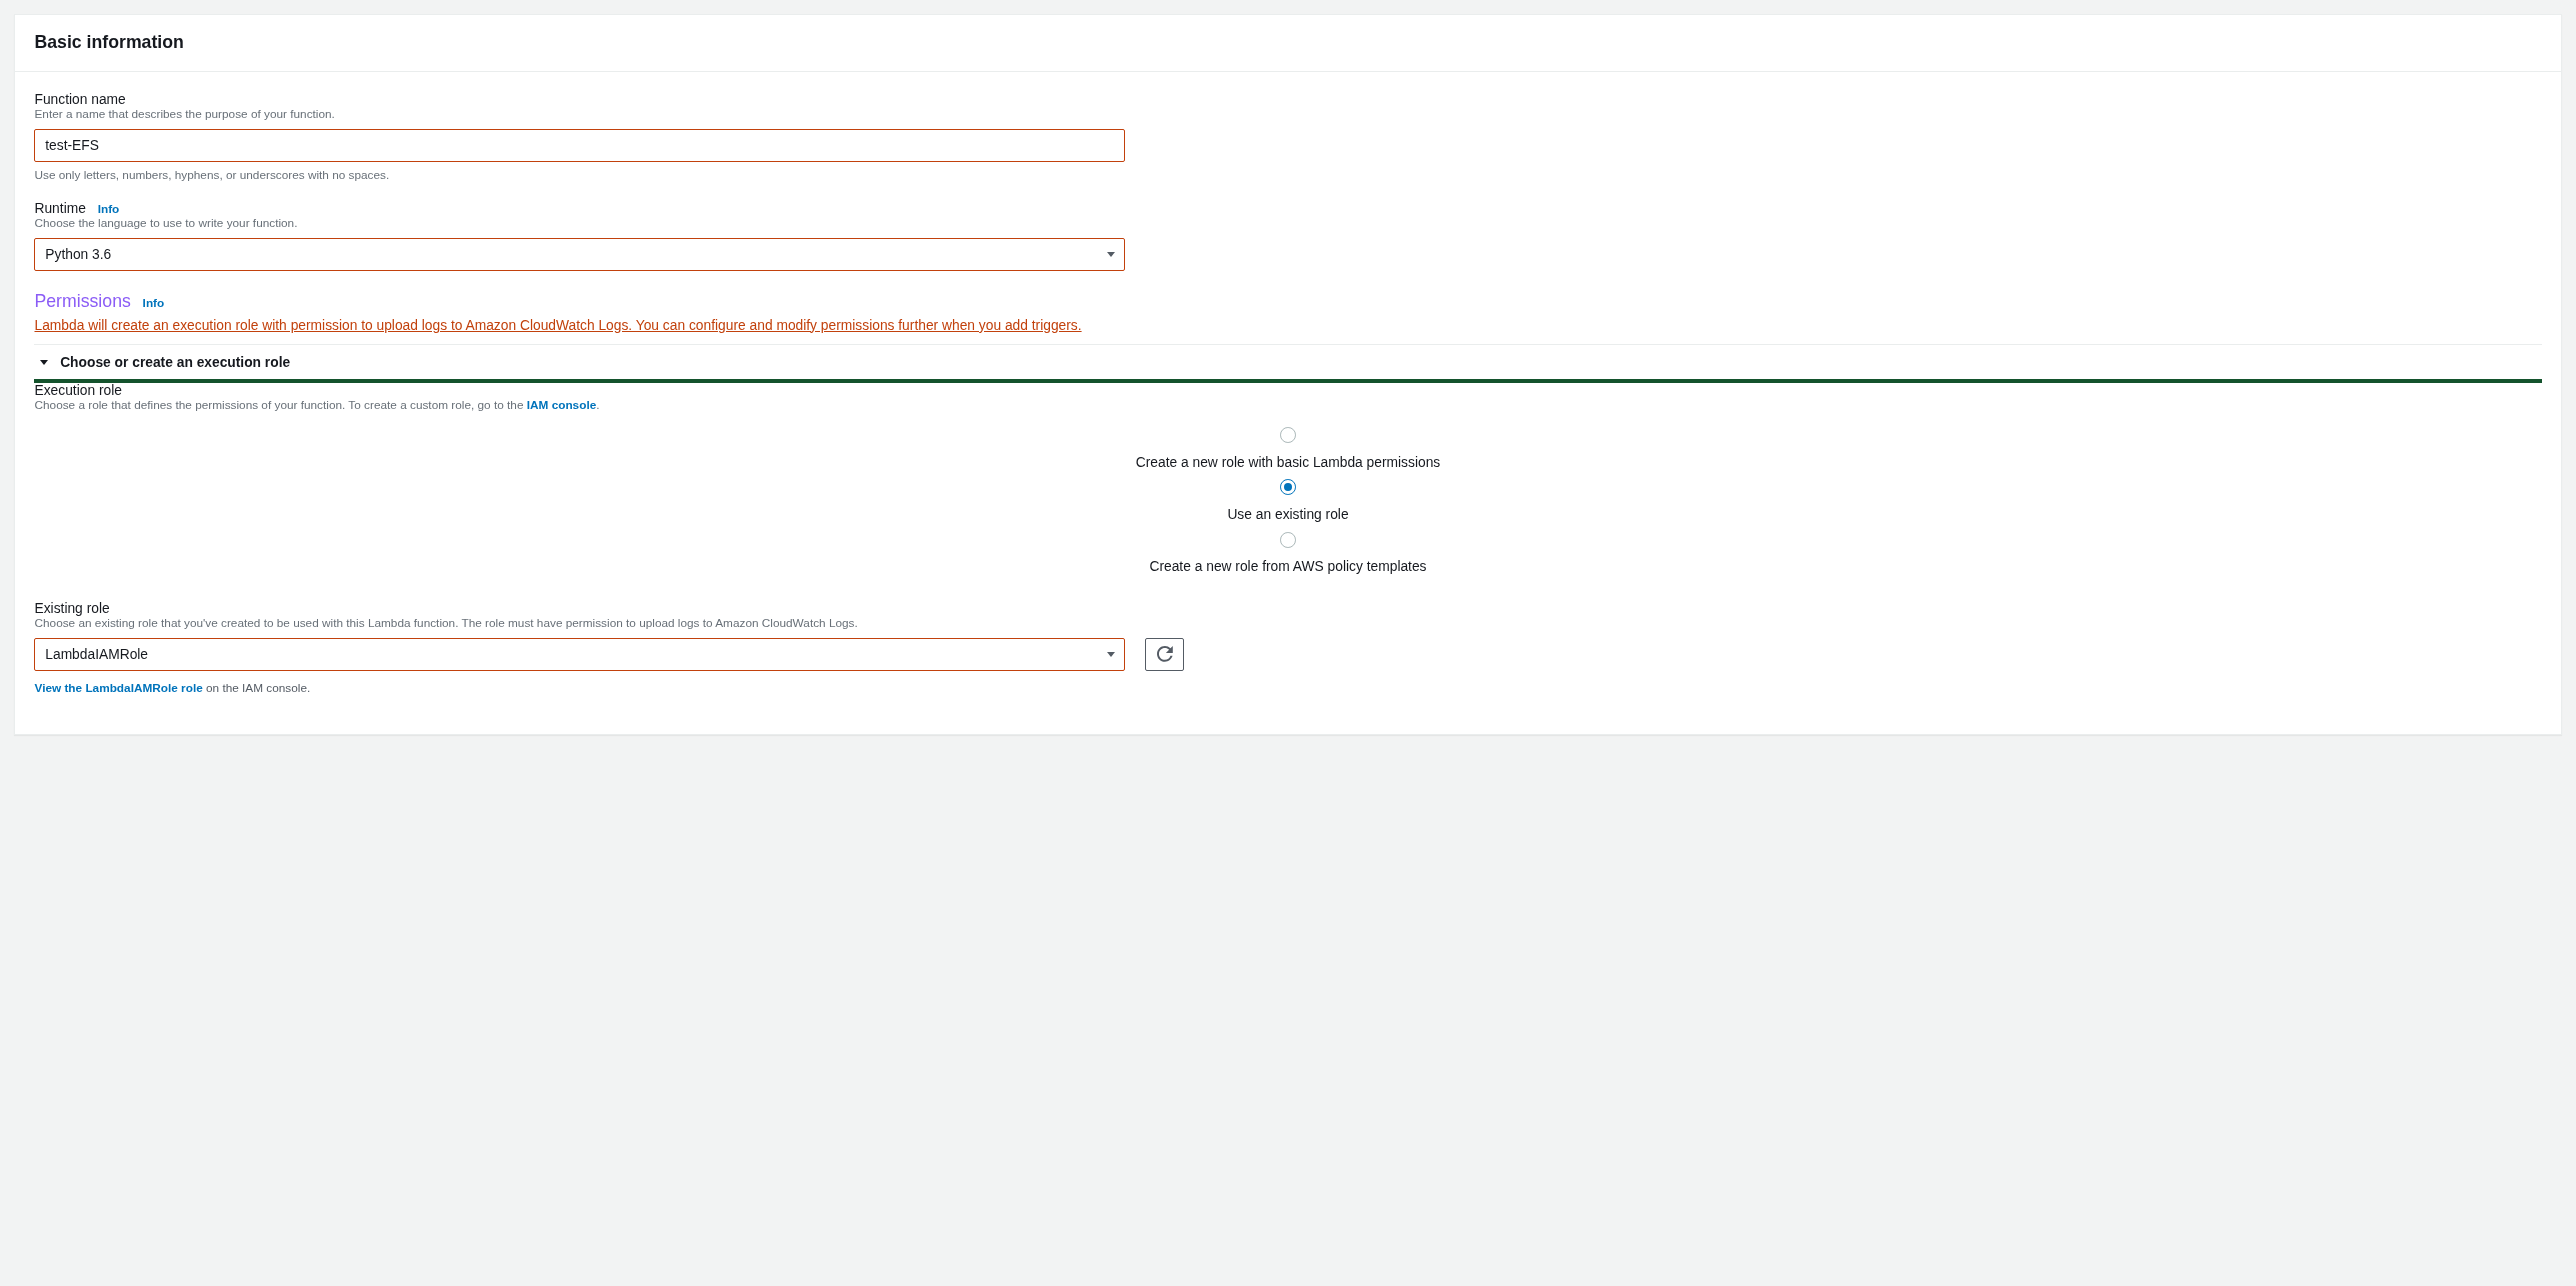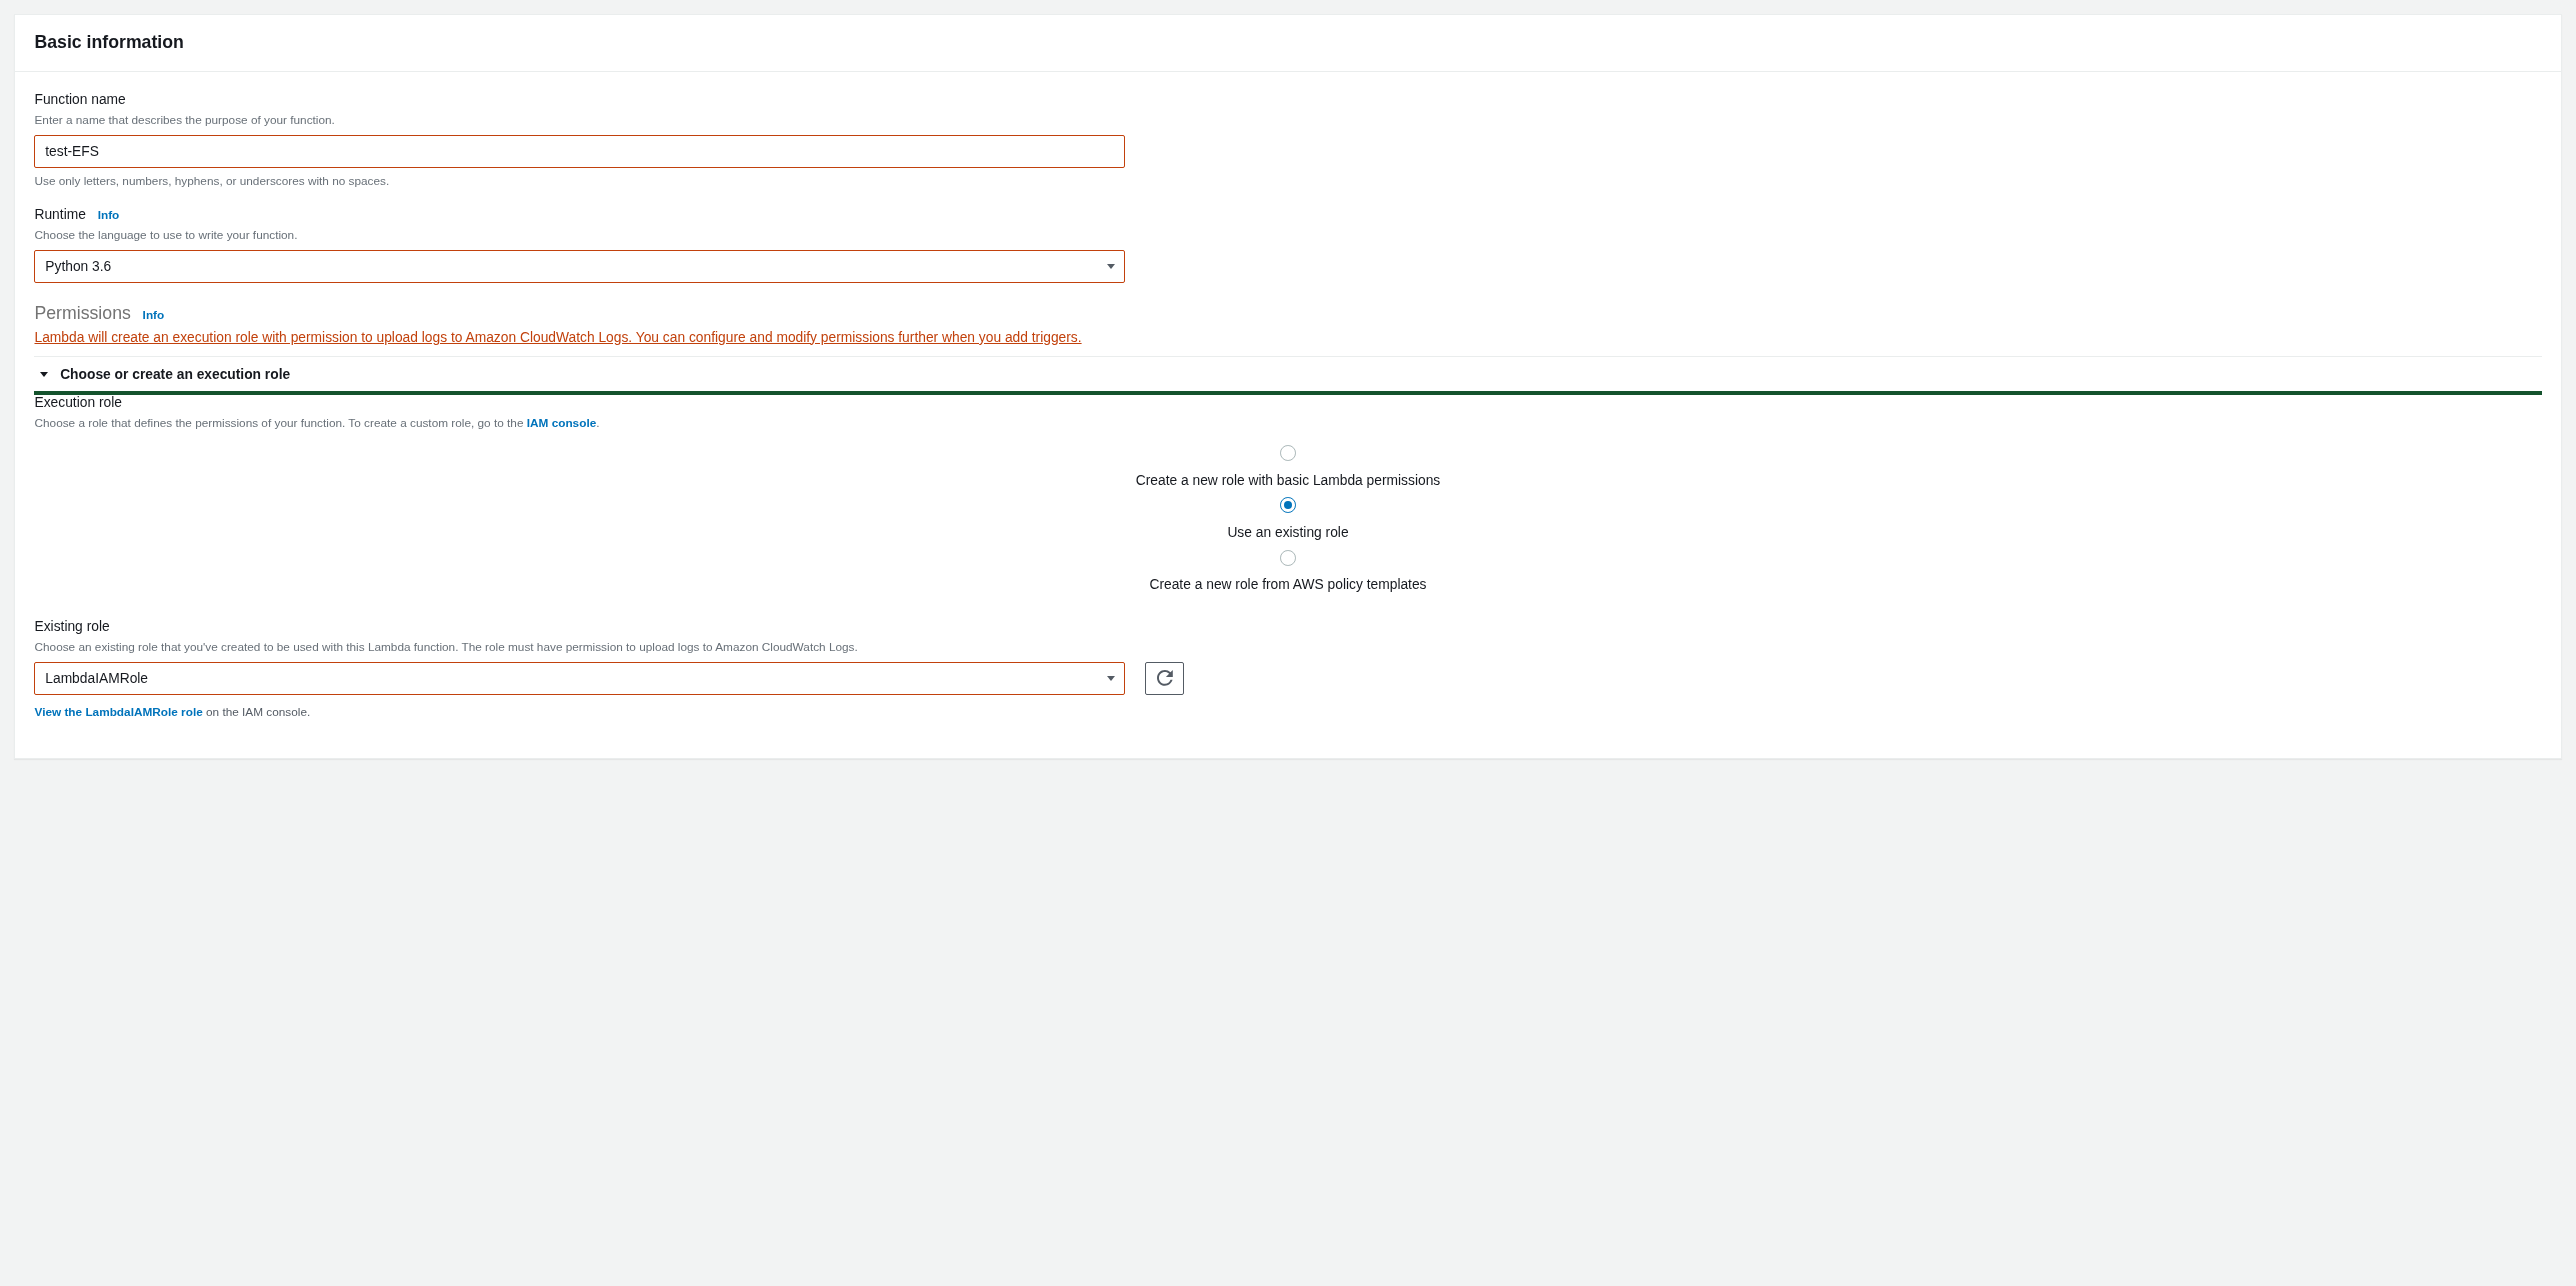--- a/index.html
+++ b/index.html
@@ -32,21 +32,21 @@
   .label {
     font-size: 13.8px;
     font-weight: 400;
     color: #16191f;
     display: inline-block;
   }
   .label-row { display: flex; align-items: baseline; gap: 11.8px; }
   .hint {
     font-size: 11.8px;
     color: #687078;
-    margin-top: 6px;
+    margin-top: 0;
   }
   .helper {
     font-size: 11.8px;
     color: #687078;
     margin-top: 5.9px;
   }
   .input-text, .select-box {
     width: 100%;
     max-width: 1091px;
     height: 33px;
@@ -69,21 +69,21 @@
   .caret {
     width: 0; height: 0;
     border-left: 4.9px solid transparent;
     border-right: 4.9px solid transparent;
     border-top: 5.9px solid #545b64;
     margin-left: 7.9px;
   }
   .section-heading {
     font-size: 17.7px;
     font-weight: 400;
-    color: #737373;
+    color: #8b5cf6;
     display: inline-block;
   }
   .subheading-row { display: flex; align-items: baseline; gap: 11.8px; margin-top: 3.9px; }
   .info-link {
     color: #0073bb;
     font-size: 11.8px;
     font-weight: 700;
     text-decoration: none;
     cursor: pointer;
   }

